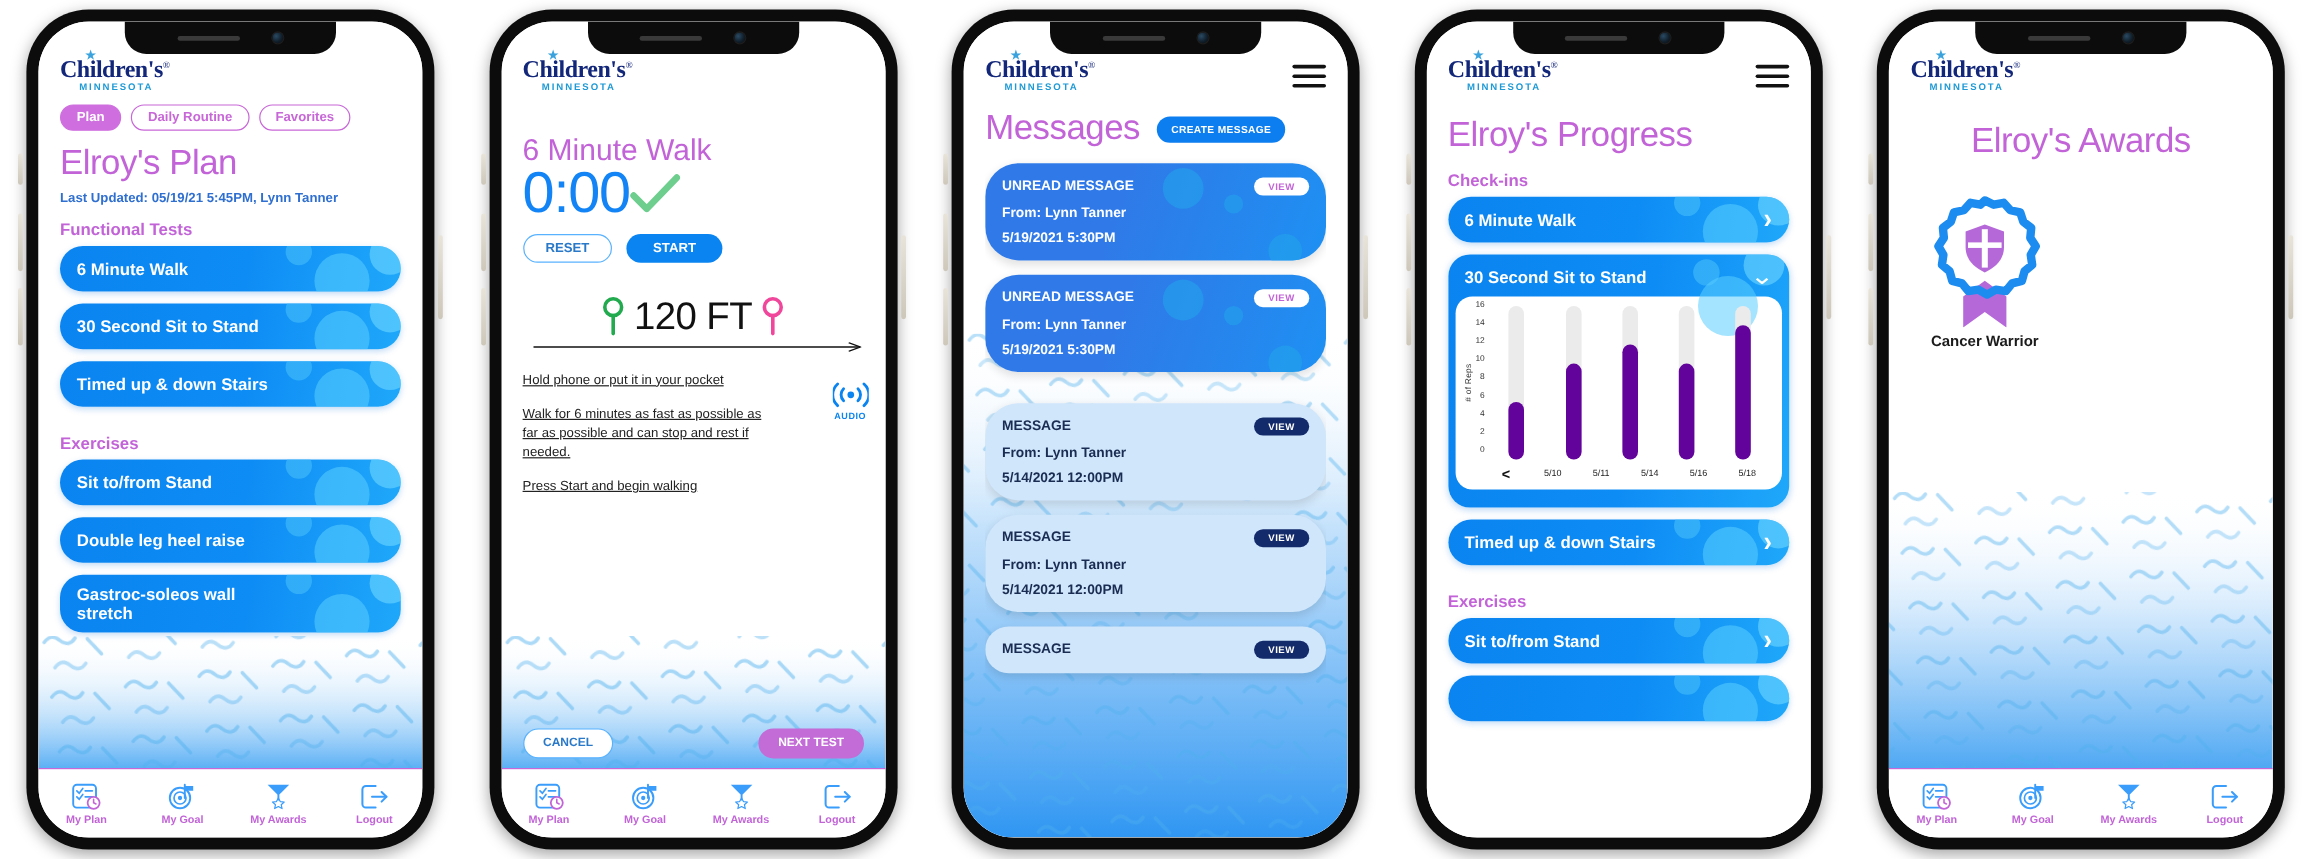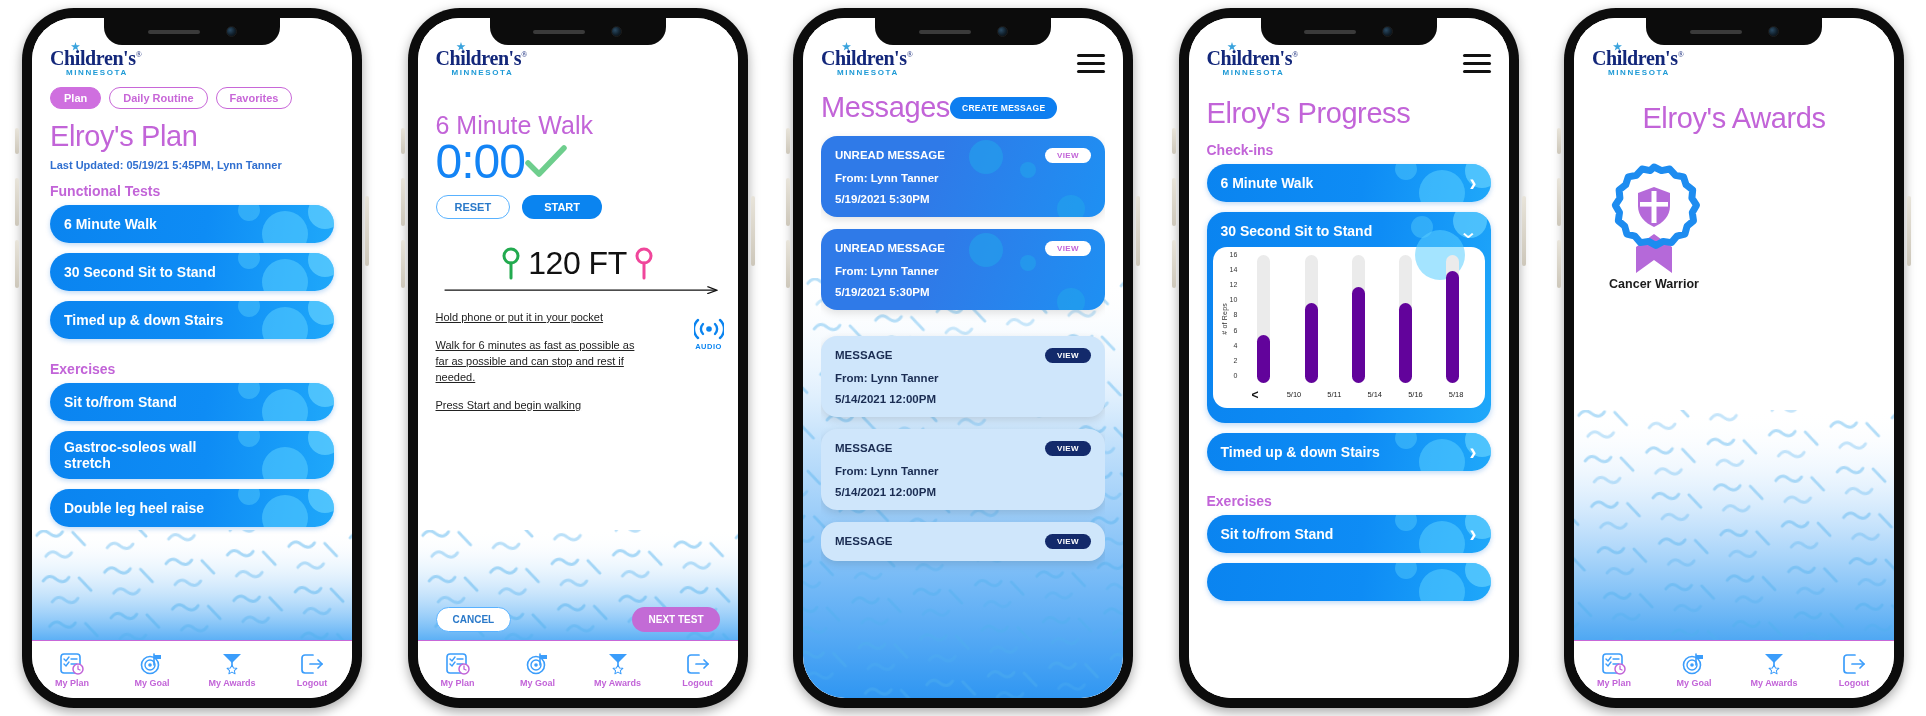--- a/index.html
+++ b/index.html
@@ -237,29 +237,29 @@
   .btn-purple {
     background: #c36bd6; color: #fff; border: none;
     border-radius: 18px; padding: 7px 16px; font-size: 10px; font-weight: 600; cursor: pointer;
   }
   .btn-cancel {
     border: 1.5px solid #59b2ff; color: #2a79c9; background: #fff;
     border-radius: 18px; padding: 6px 16px; font-size: 10px; font-weight: 600; cursor: pointer;
   }
 
   
-  .msg-head { display: flex; align-items: center; gap: 0; margin-top: 14px; }
+  .msg-head { display: flex; align-items: center; gap: 14px; margin-top: 14px; }
   .btn-create {
     background: #0d7ef0; color: #fff; border: none; border-radius: 16px;
     padding: 6px 12px; font-size: 8.5px; font-weight: 700; letter-spacing: .3px;
     white-space: nowrap; cursor: pointer;
   }
   .msgcard {
     position: relative; overflow: hidden;
-    border-radius: 16px; padding: 12px 14px; margin-top: 12px;
+    border-radius: 28px; padding: 12px 14px; margin-top: 12px;
     box-shadow: 0 3px 8px rgba(0,0,0,.12);
     cursor: pointer;
   }
   .msgcard.unread {
     background: linear-gradient(110deg,#2f7ae8 0%,#2f7ae8 40%,#1e90f3 100%);
     color: #fff;
   }
   .msgcard.read { background: #cfe6fb; color: #1a2c52; }
   .msgcard .mrow { display: flex; align-items: center; justify-content: space-between; }
   .msgcard .mtitle { font-size: 11.5px; font-weight: 700; z-index: 2; }
@@ -372,31 +372,31 @@
         </div>
 
         <div class="section-label">Exercises</div>
 
         <div class="bluerow">
           <span class="bub b3"></span>
             <span class="bub b2"></span>
             <span class="bub b1"></span>
           <span class="lbl">Sit to/from Stand</span>
         </div>
+        <div class="bluerow">
+          <span class="bub b3"></span>
+            <span class="bub b2"></span>
+            <span class="bub b1"></span>
+          <span class="lbl">Double leg heel raise</span>
+        </div>
         <div class="bluerow tall">
           <span class="bub b3"></span>
             <span class="bub b2"></span>
             <span class="bub b1"></span>
           <span class="lbl" style="max-width:160px">Gastroc-soleos wall stretch</span>
-        </div>
-        <div class="bluerow">
-          <span class="bub b3"></span>
-            <span class="bub b2"></span>
-            <span class="bub b1"></span>
-          <span class="lbl">Double leg heel raise</span>
         </div>
 
         <svg class="waves" viewBox="0 0 320 110" preserveAspectRatio="none">
           <defs>
             <linearGradient id="wg1" x1="0" y1="0" x2="0" y2="1">
               <stop offset="0%" stop-color="#ffffff" stop-opacity="0"></stop>
               <stop offset="100%" stop-color="#5cb0f5" stop-opacity="1"></stop>
             </linearGradient>
             <pattern id="wp1" width="62" height="46" patternUnits="userSpaceOnUse" patternTransform="rotate(-8)">
               <path d="M4 6 q7 -7 13 0 q7 7 13 0" fill="none" stroke="#4fb0ee" stroke-width="3" stroke-linecap="round" opacity=".85"></path>

